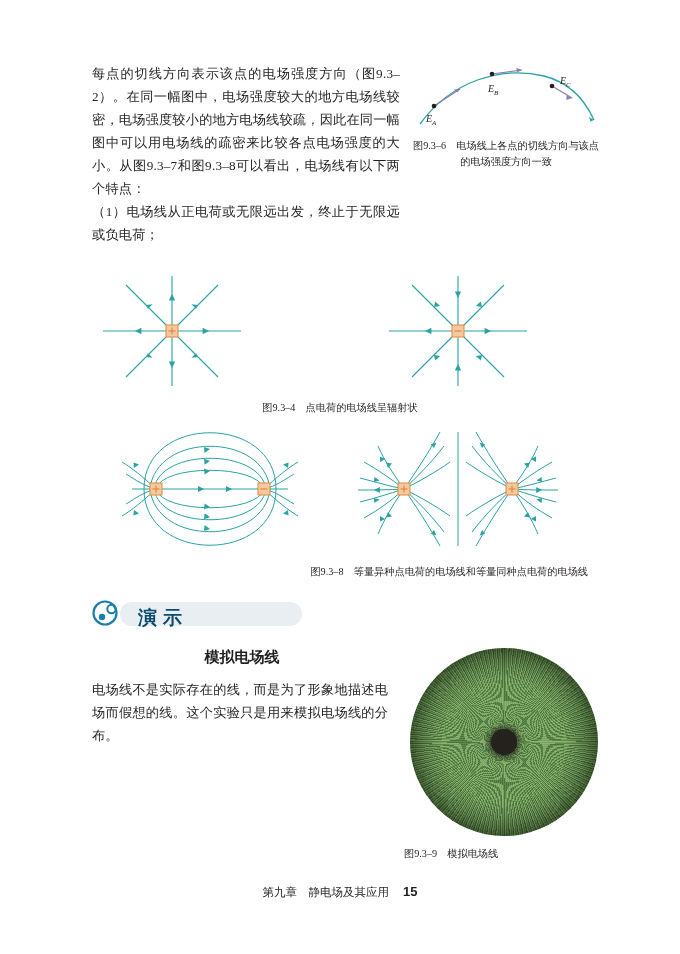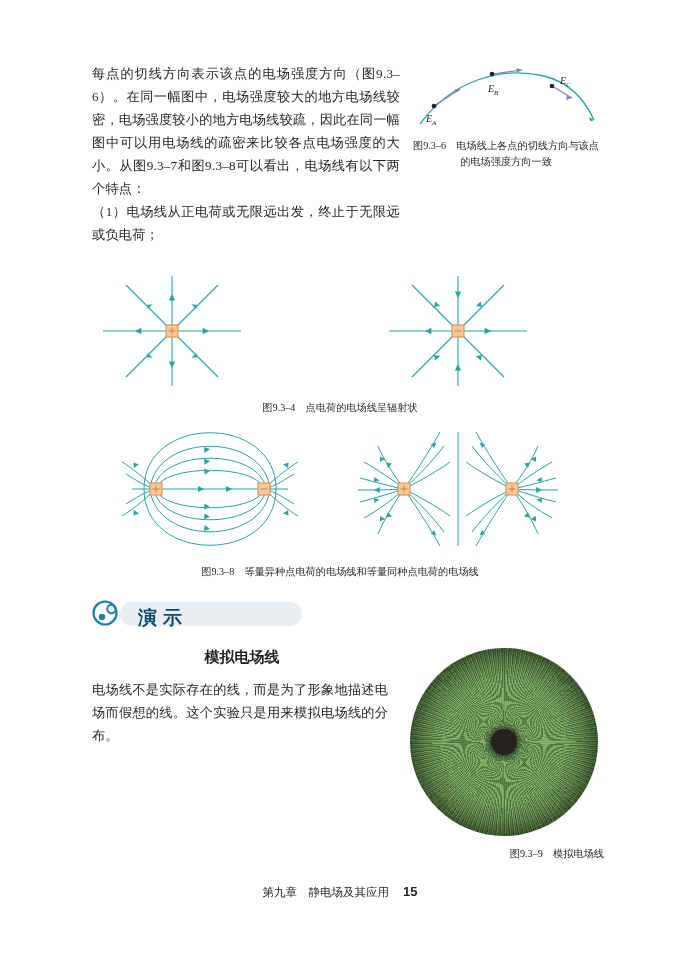--- a/index.html
+++ b/index.html
@@ -83,21 +83,21 @@
     top: 424px;
     width: 496px;
   }
   .fig938-canvas {
     position: relative;
     width: 496px;
     height: 130px;
   }
   .fig938-cap {
     margin-top: 10px;
-    text-align: center;
+    text-align: right;
     font-size: 10.2px;
   }
 
   
   .demo-header {
     position: absolute;
     left: 92px;
     top: 602px;
     width: 210px;
     height: 26px;
@@ -188,21 +188,21 @@
   }
   .photo-vign {
     position: absolute;
     left: 0; top: 0;
     width: 188px; height: 188px;
     border-radius: 50%;
     background: radial-gradient(circle at 50% 50%, rgba(255,255,255,0.06) 0 45%, rgba(0,0,0,0.30) 78%, rgba(0,0,0,0.55) 100%);
   }
   .fig939-cap {
     margin-top: 10px;
-    text-align: right;
+    text-align: left;
     font-size: 10.2px;
   }
 
   
   .footer {
     position: absolute;
     left: 92px;
     top: 884px;
     width: 496px;
     text-align: center;
@@ -219,21 +219,21 @@
     font-size: 13px;
   }
   svg { display: block; }
 </style>
 </head>
 <body>
 
 <div class="page">
 
   <div class="body-text">
-    <p>每点的切线方向表示该点的电场强度方向（图9.3–6）。在同一幅图中，电场强度较大的地方电场线较密，电场强度较小的地方电场线较疏，因此在同一幅图中可以用电场线的疏密来比较各点电场强度的大小。从图9.3–7和图9.3–8可以看出，电场线有以下两个特点：</p>
+    <p>每点的切线方向表示该点的电场强度方向（图9.3–2）。在同一幅图中，电场强度较大的地方电场线较密，电场强度较小的地方电场线较疏，因此在同一幅图中可以用电场线的疏密来比较各点电场强度的大小。从图9.3–7和图9.3–8可以看出，电场线有以下两个特点：</p>
     <p>（1）电场线从正电荷或无限远出发，终止于无限远或负电荷；</p>
   </div>
 
   <div class="fig936">
     <div class="fig936-canvas">
       <svg width="188" height="80" viewBox="0 0 188 80">
 
         <path d="M8,66 C40,22 90,8 132,18 C156,24 172,40 182,62" fill="none" stroke="#2aa3a3" stroke-width="1.3"></path>
 
         <path d="M182,62 l-5,-3 l1.5,4.6 z" fill="#2aa3a3"></path>

